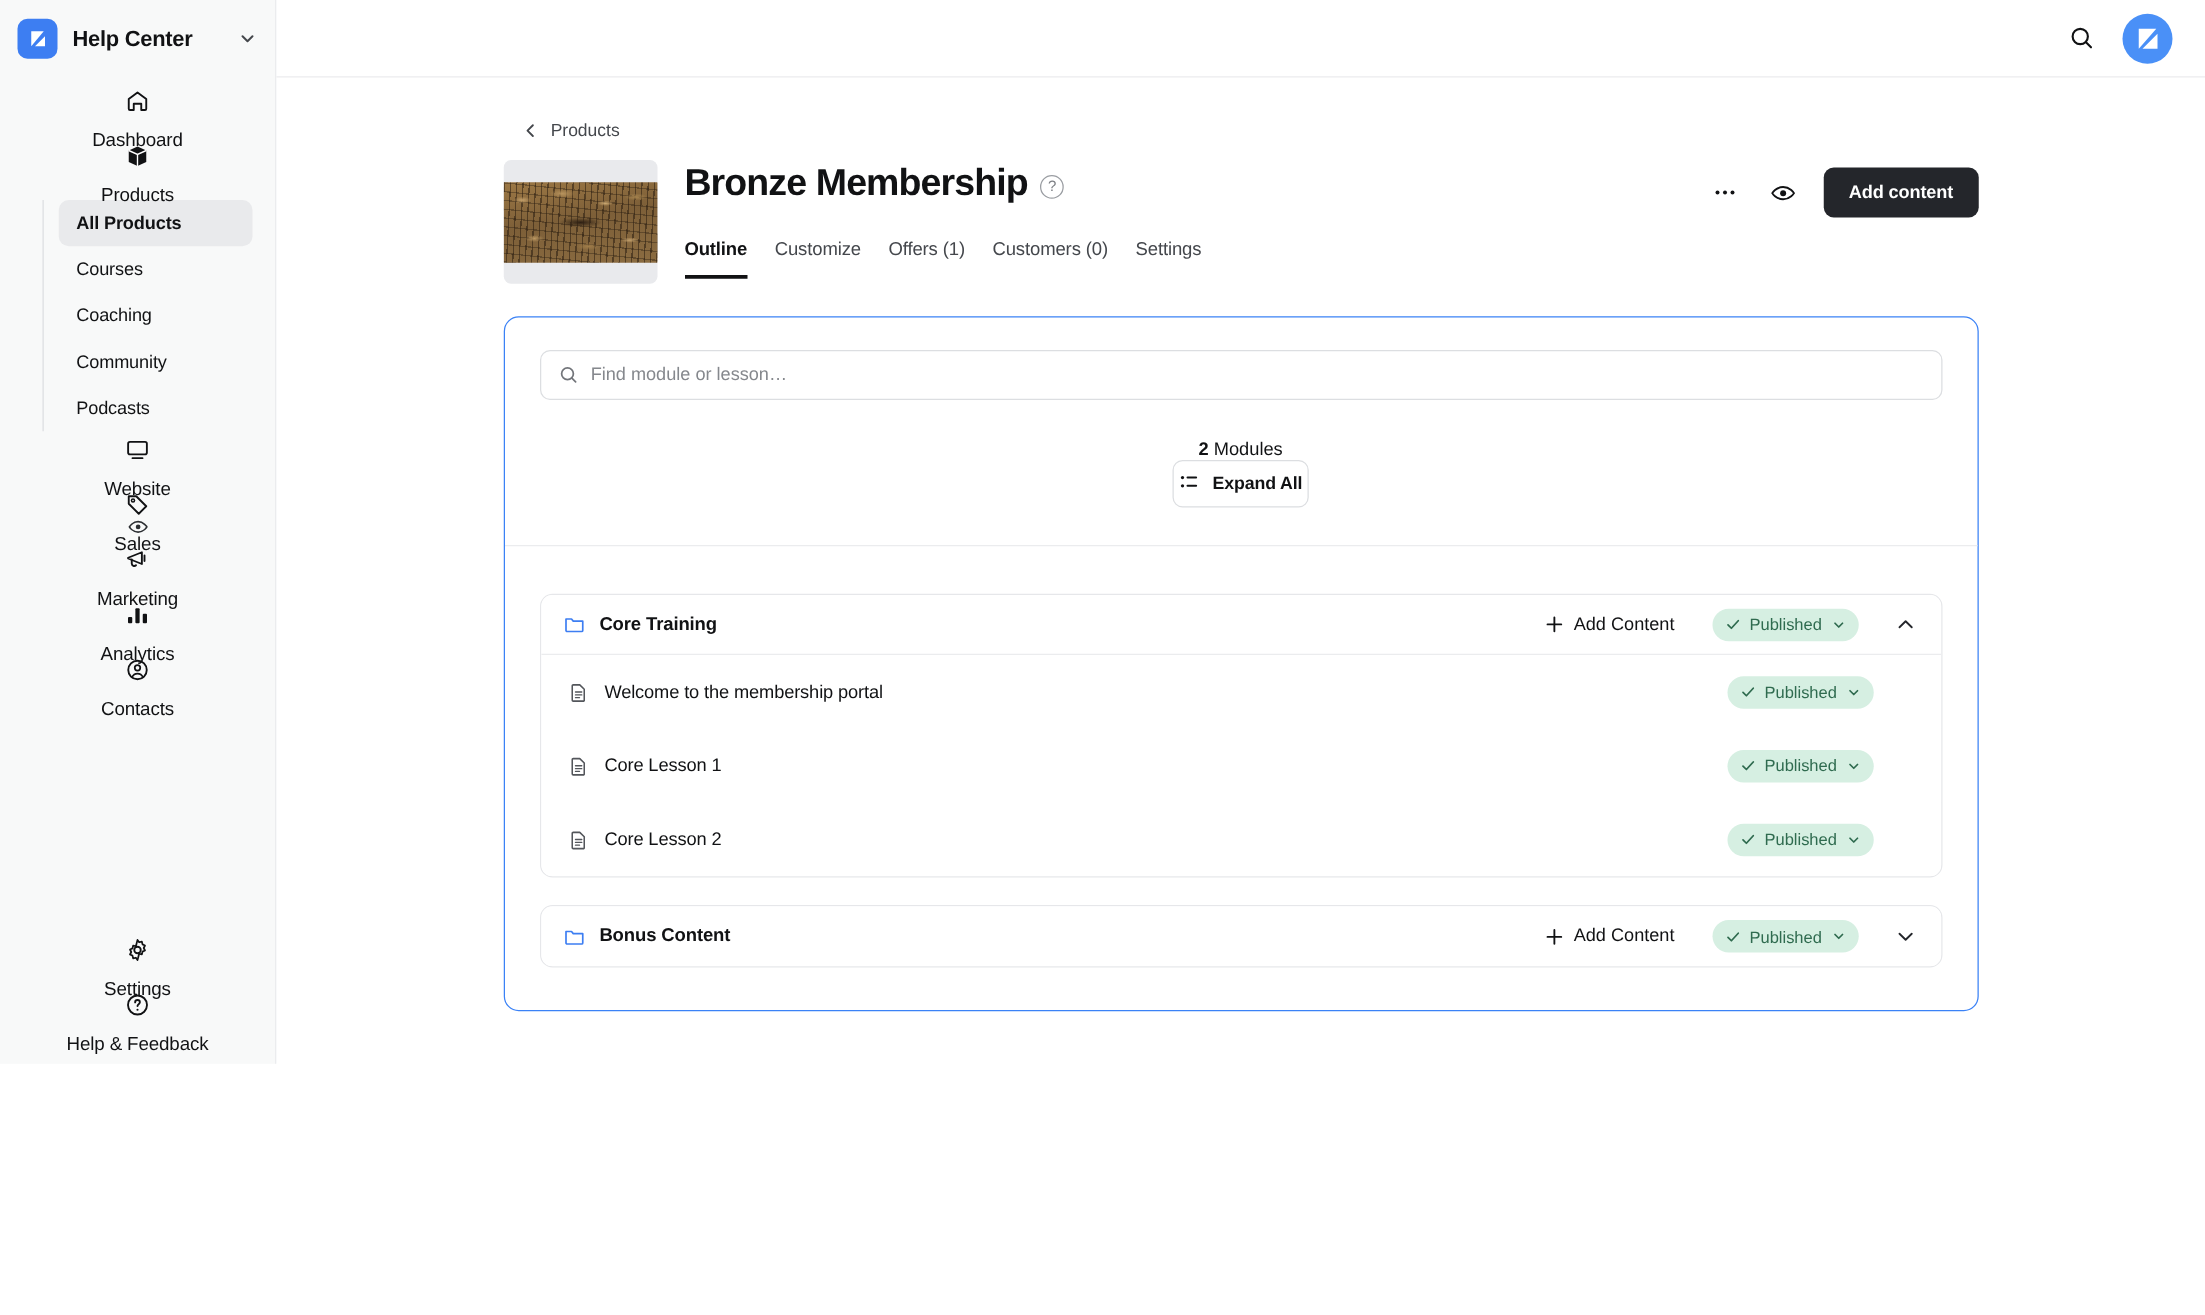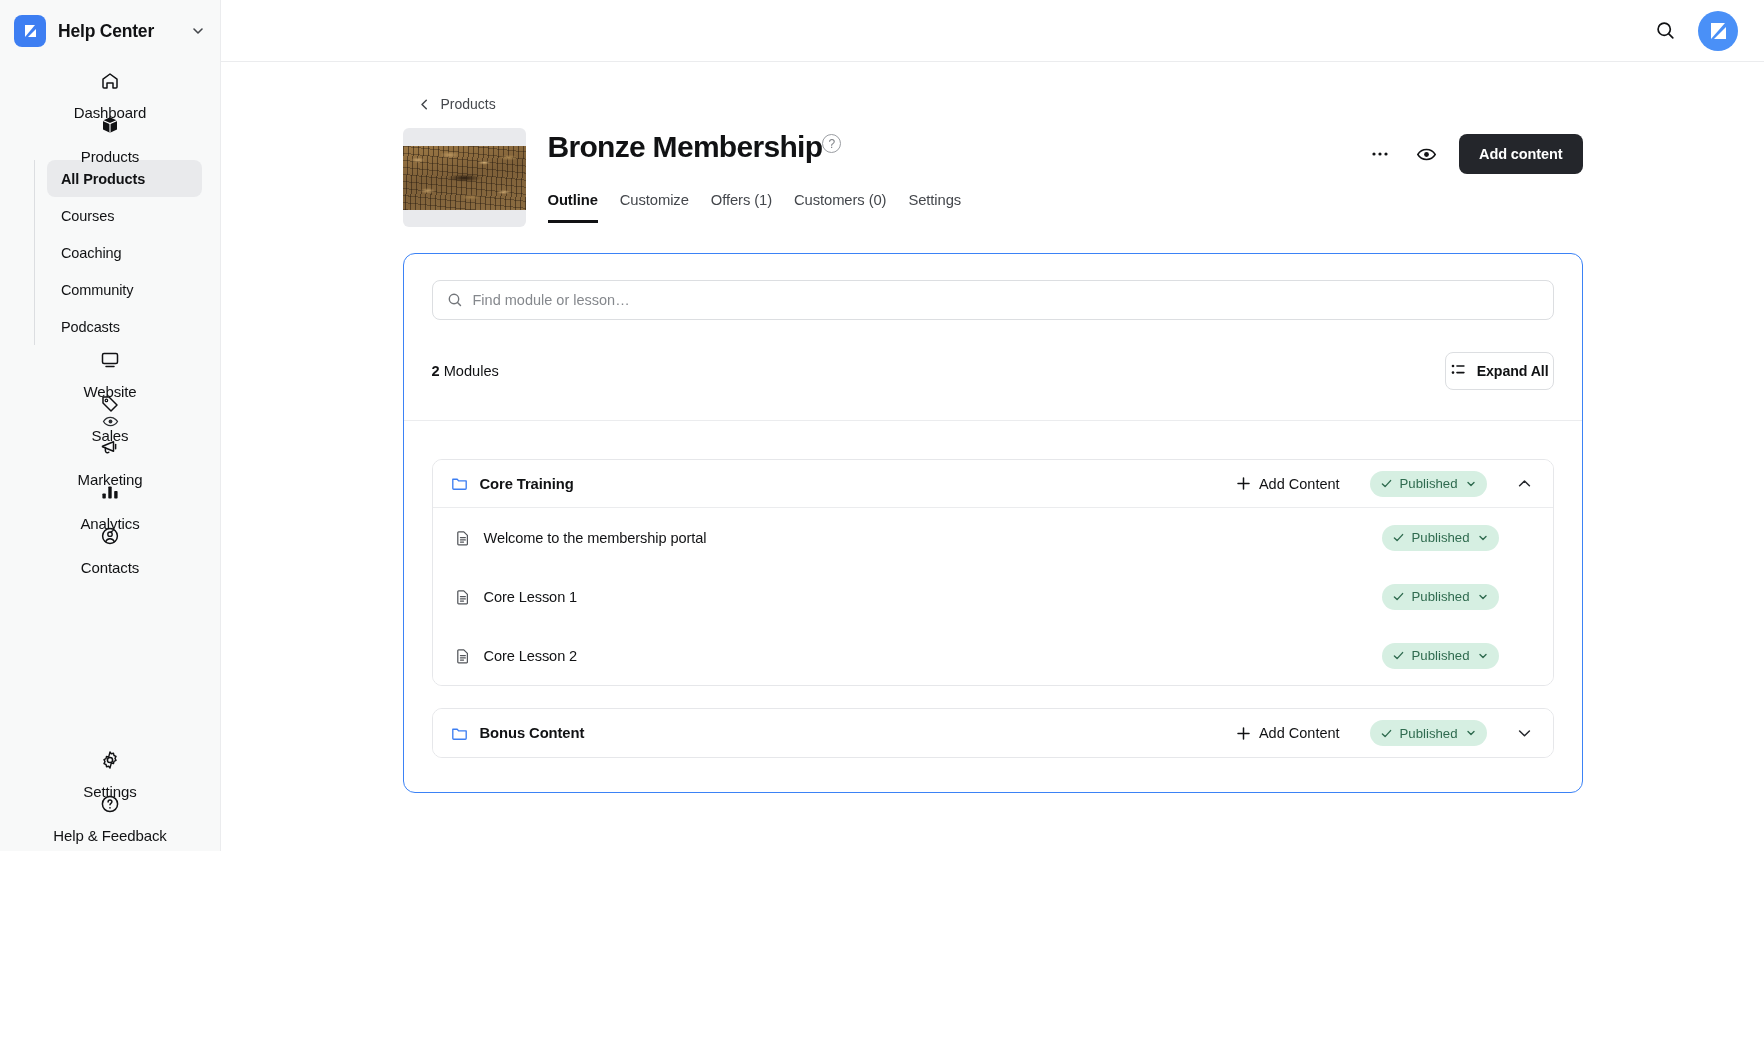--- a/index.html
+++ b/index.html
@@ -111,21 +111,21 @@
       radial-gradient(ellipse 22px 5px at 50% 50%, #2e2013 0%, rgba(46,32,19,0) 78%),
       radial-gradient(ellipse 11px 4px at 20% 70%, #bb9761 0%, rgba(187,151,97,0) 70%),
       radial-gradient(ellipse 14px 4px at 55% 80%, #a07d4a 0%, rgba(160,125,74,0) 70%),
       radial-gradient(ellipse 10px 3px at 82% 72%, #c9a56f 0%, rgba(201,165,111,0) 70%),
       repeating-linear-gradient(93deg, rgba(40,27,15,0.55) 0px, rgba(40,27,15,0.55) 1px, rgba(0,0,0,0) 1px, rgba(0,0,0,0) 5px),
       repeating-linear-gradient(6deg, rgba(28,19,10,0.35) 0px, rgba(28,19,10,0.35) 1px, rgba(0,0,0,0) 1px, rgba(0,0,0,0) 7px),
       linear-gradient(170deg, #9c7845 0%, #7d5f38 45%, #8b6c41 100%);
   }
 
   .head-right { flex: 1 1 auto; padding-top: 2px; }
-  .title-row { display: flex; align-items: flex-start; }
+  .title-row { display: flex; align-items: center; gap: 10px; }
   .page-title { font-size: 30px; font-weight: 700; letter-spacing: -0.7px; color: #111214; }
   .help-badge {
     width: 19px; height: 19px; border-radius: 50%;
     border: 1.4px solid #9a9da2; color: #7e8186;
     font-size: 12px; display:flex; align-items:center; justify-content:center;
     cursor: pointer; margin-top: 4px;
   }
 
   .tabs { display: flex; gap: 22px; margin-top: 28px; }
   .tab {
@@ -161,21 +161,21 @@
     display: flex; align-items: center; padding: 0 14px; gap: 10px;
   }
   .search-wrap .s-icon { width: 16px; height: 16px; color: #72757a; flex:0 0 16px; display:flex;align-items:center;justify-content:center;}
   .search-input {
     flex: 1 1 auto; border: none; outline: none;
     font-size: 14.5px; color: #111214;
     font-family: "Liberation Sans", sans-serif; background: transparent;
   }
   .search-input::placeholder { color: #85888d; }
 
-  .count-row { display: flex; align-items: center; justify-content: space-between; margin-top: 32px; }
+  .count-row { display: flex; align-items: center; justify-content: space-between; margin-top: 32px; flex-direction: column; }
   .count-text { font-size: 14.6px; color: #111214; }
   .count-text b { font-weight: 700; }
   .btn-outline {
     display: flex; align-items: center; gap: 10px;
     height: 38px; padding: 0 4px;
     border: 1px solid #dcdee1; border-radius: 8px; background: #fff;
     font-size: 14.2px; font-weight: 600; color: #111214; cursor: pointer;
     font-family: "Liberation Sans", sans-serif; letter-spacing: -0.1px;
   }
   .card-divider { height: 1px; background: #ebecee; }

